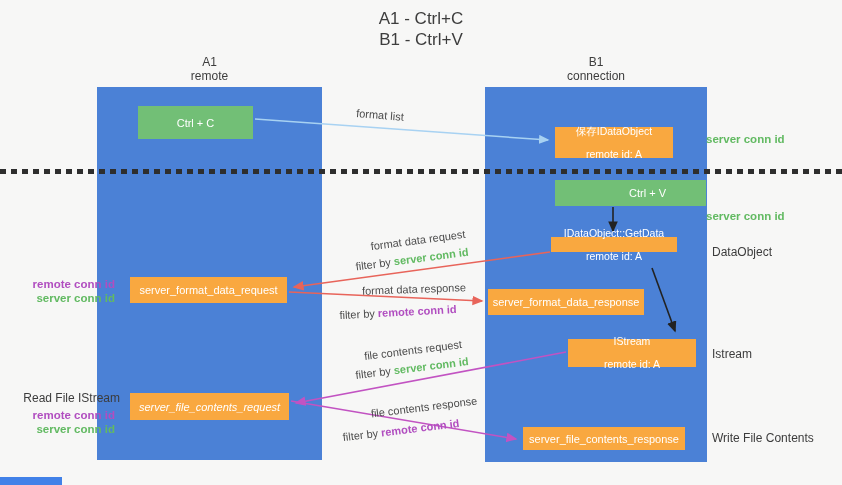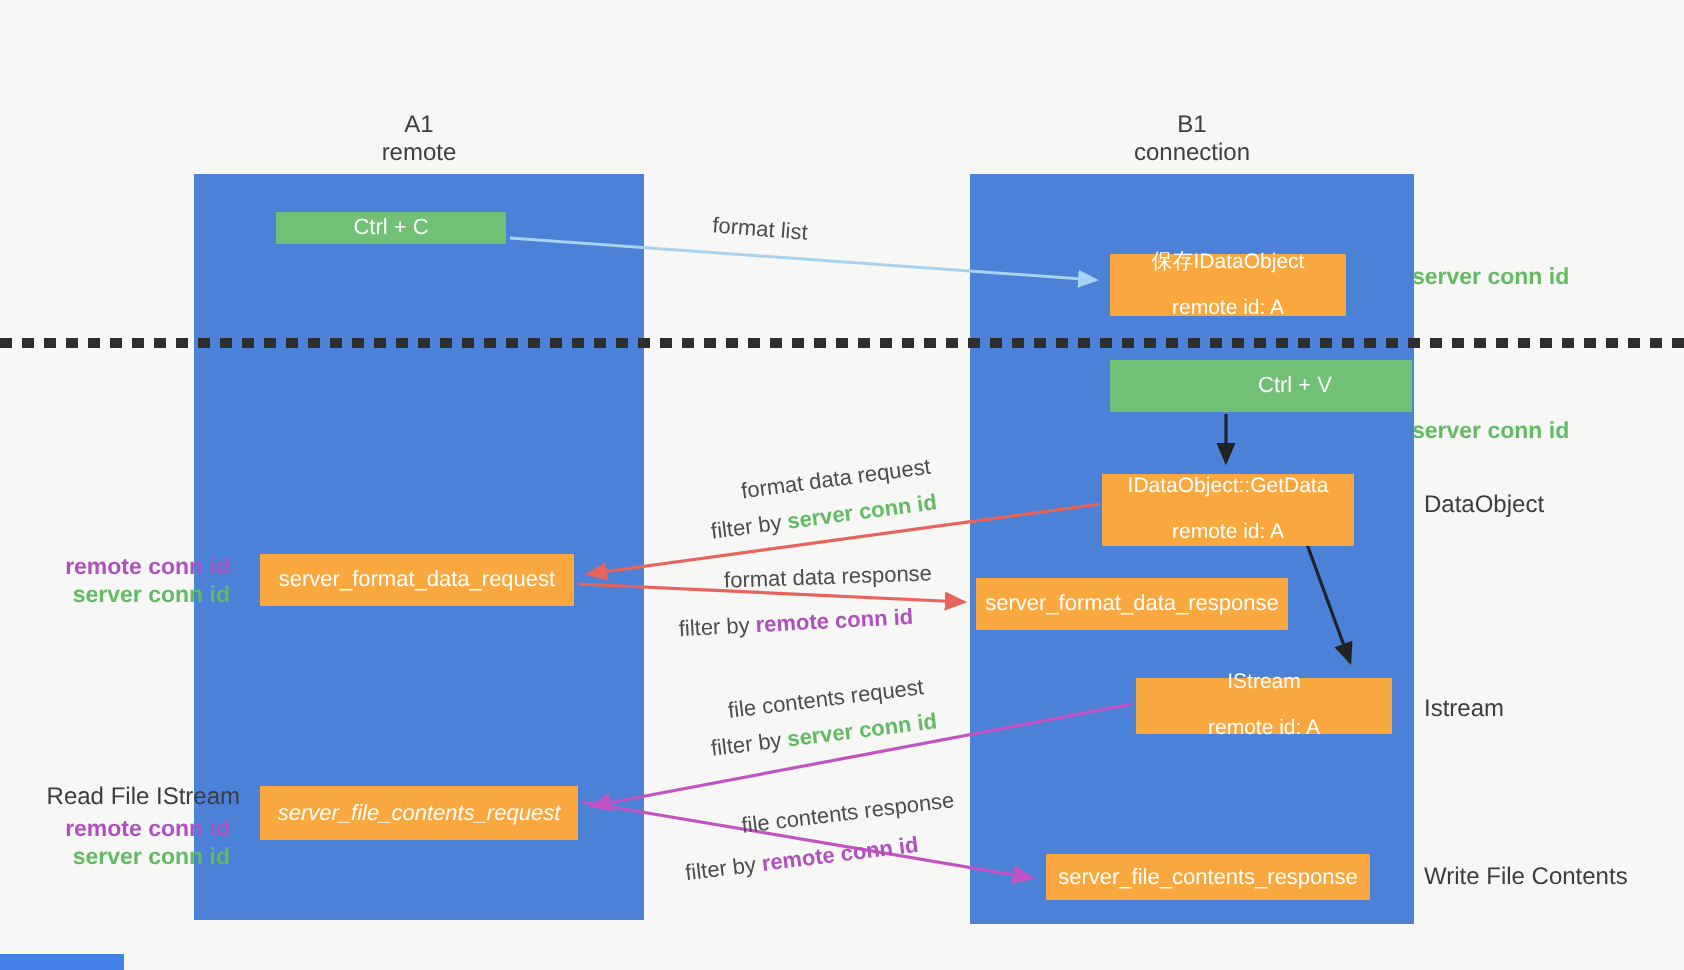--- a/index.html
+++ b/index.html
@@ -22,24 +22,24 @@
 
   svg.arrows { position:absolute; left:0; top:0; pointer-events:none; }
 
   .node { position:absolute; color:#fff; display:flex; flex-direction:column;
           align-items:center; justify-content:center; text-align:center; }
   .node.green { background:#72bf76; }
   .node.orange { background:#f9a840; }
   .two-line { font-size:10.5px; line-height:13px;gap:10px; }
   .one-line { font-size:11px; }
 
-  #node-ctrl-c       { left:138px; top:106px; width:115px; height:16px; }
+  #node-ctrl-c       { left:138px; top:106px; width:115px; height:33px; }
   #node-save-obj     { left:555px; top:127px; width:118px; height:31px; }
   #node-ctrl-v       { left:555px; top:180px; width:117px; height:26px;padding-left:34px; }
-  #node-getdata      { left:551px; top:237px; width:126px; height:36px; }
+  #node-getdata      { left:551px; top:237px; width:126px; height:15px; }
   #node-fmt-req      { left:130px; top:277px; width:157px; height:26px; }
   #node-fmt-resp     { left:488px; top:289px; width:156px; height:26px; }
   #node-istream      { left:568px; top:339px; width:128px; height:28px; }
   #node-file-req     { left:130px; top:393px; width:159px; height:27px;font-style:italic; }
   #node-file-resp    { left:523px; top:427px; width:162px; height:23px; }
 
   .side { position:absolute; white-space:nowrap; }
   .green-lbl  { color:#62ba62; font-weight:bold; font-size:11.5px; }
   .purple-lbl { color:#b14ec0; font-weight:bold; font-size:11.5px; }
   .dark-lbl   { color:#3c3c3c; font-size:12px; }
@@ -72,20 +72,24 @@
   #al-fcp1 { left:424px; top:407px; --r:-7deg; }
   #al-fcp2 { left:401px; top:430px; --r:-7deg; }
 
   .bottom-strip { position:absolute; left:0; top:477px; width:62px; height:8px; background:#4181e8; }
 </style>
 </head>
 <body>
 
 <div class="canvas">
 
+  <div class="title">
+    <div>A1 - Ctrl+C</div>
+    <div>B1 - Ctrl+V</div>
+  </div>
 
   <div class="col-header a">
     <div>A1</div>
     <div>remote</div>
   </div>
   <div class="col-header b">
     <div>B1</div>
     <div>connection</div>
   </div>
 

